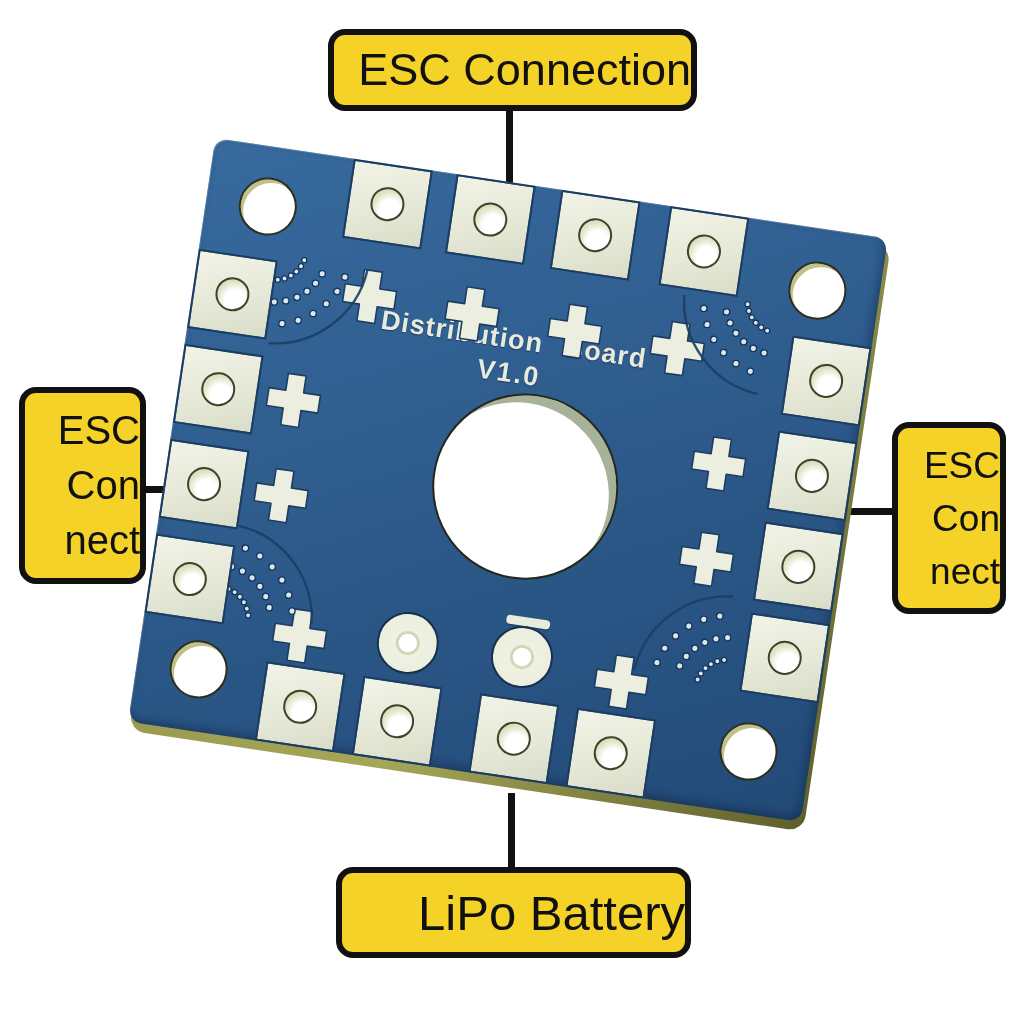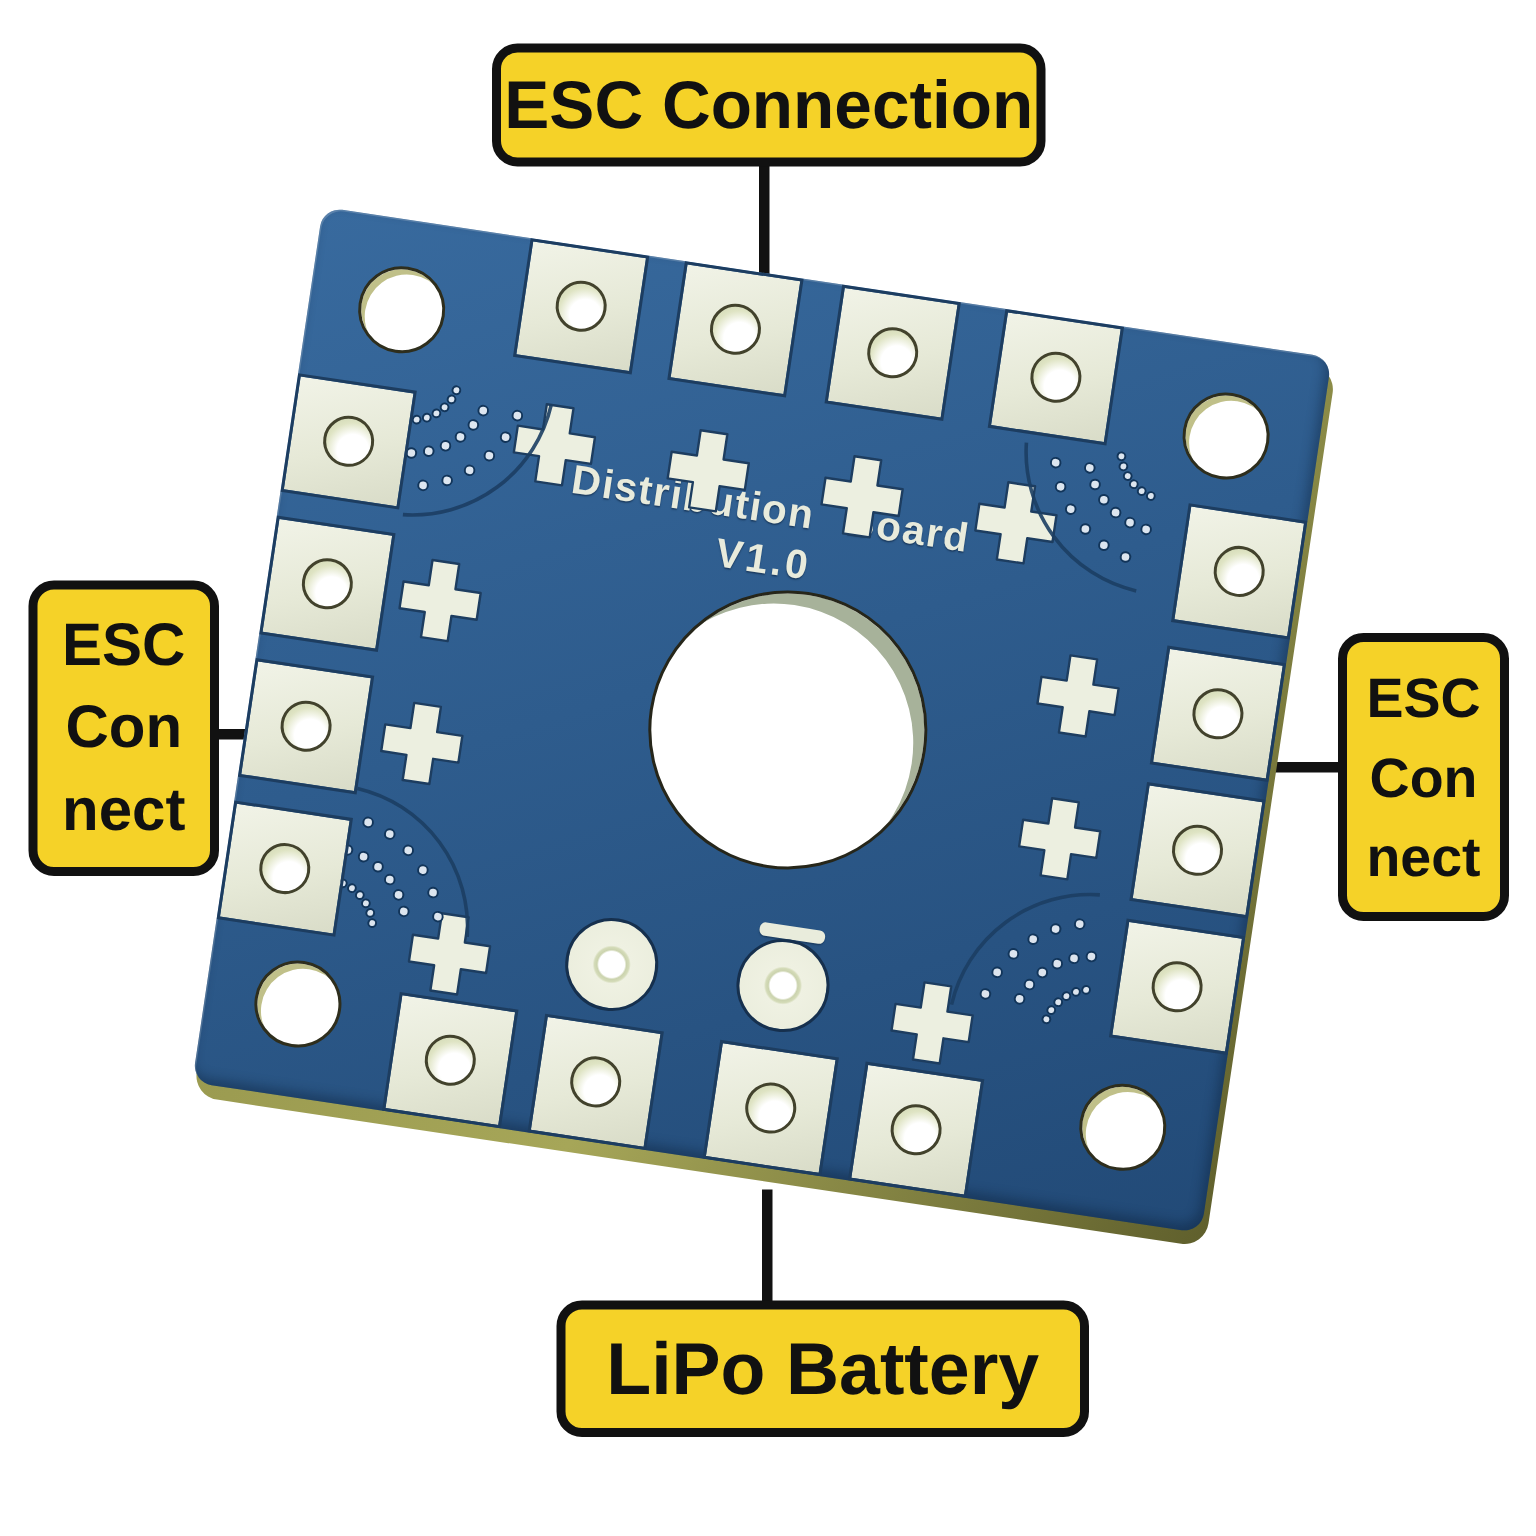--- a/index.html
+++ b/index.html
@@ -9,25 +9,25 @@
     font-family:"Liberation Sans","DejaVu Sans",sans-serif;
   }
   .scene{position:absolute;inset:0;}
 
   
   .callout{
     position:absolute;box-sizing:border-box;z-index:30;
     background:var(--label-yellow,#f5d228);
     border:6px solid var(--ink,#111);
     border-radius:17px;
-    color:var(--ink,#111);font-weight:bold;text-align:center;
-    display:flex;flex-direction:column;align-items:center;justify-content:center;
+    color:var(--ink,#111);font-weight:normal;text-align:center;
+    display:flex;flex-direction:column;align-items:flex-end;justify-content:center;
   }
   .callout-top   {left:328px;top:29px;  width:369px;height:82px; font-size:45px;}
-  .callout-bottom{left:336px;top:867px; width:355px;height:91px; font-size:49px;margin-left:35px;}
+  .callout-bottom{left:336px;top:867px; width:355px;height:91px; font-size:49px;}
   .callout-left  {left:19px; top:387px; width:127px;height:197px;font-size:40px;line-height:55px;}
   .callout-right {left:892px;top:422px; width:114px;height:192px;font-size:37px;line-height:53px;}
 
   .cline{position:absolute;background:var(--ink,#111);z-index:5;}
   #line-top   {left:506px;top:100px;width:7px; height:100px;}
   #line-bottom{left:508px;top:793px;width:7px; height:82px;}
   #line-left  {left:138px;top:486px;width:42px;height:7px;}
   #line-right {left:838px;top:508px;width:58px;height:7px;}
 
   

